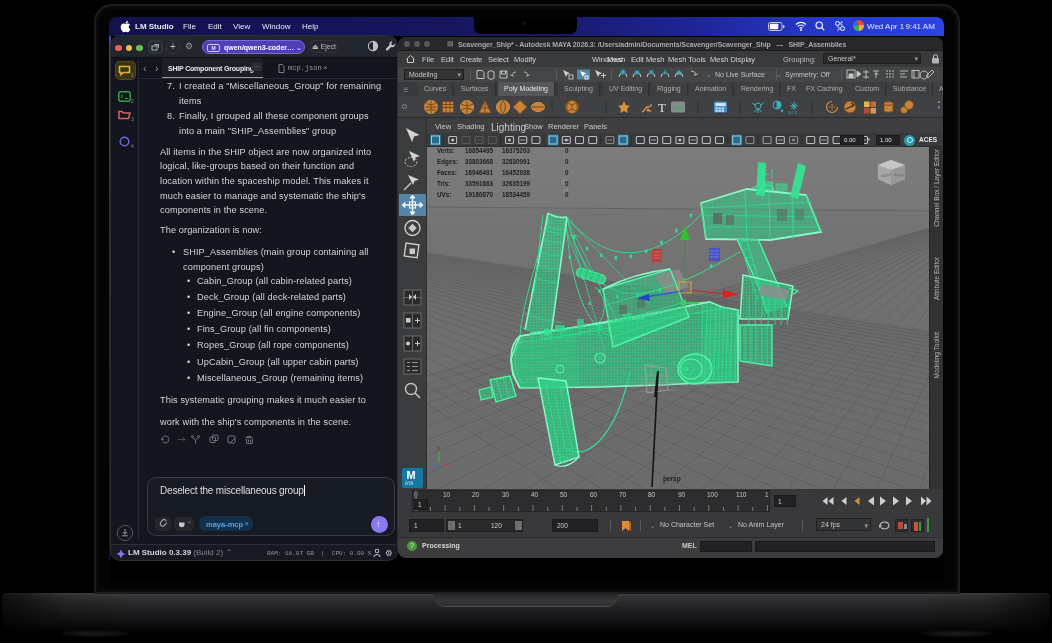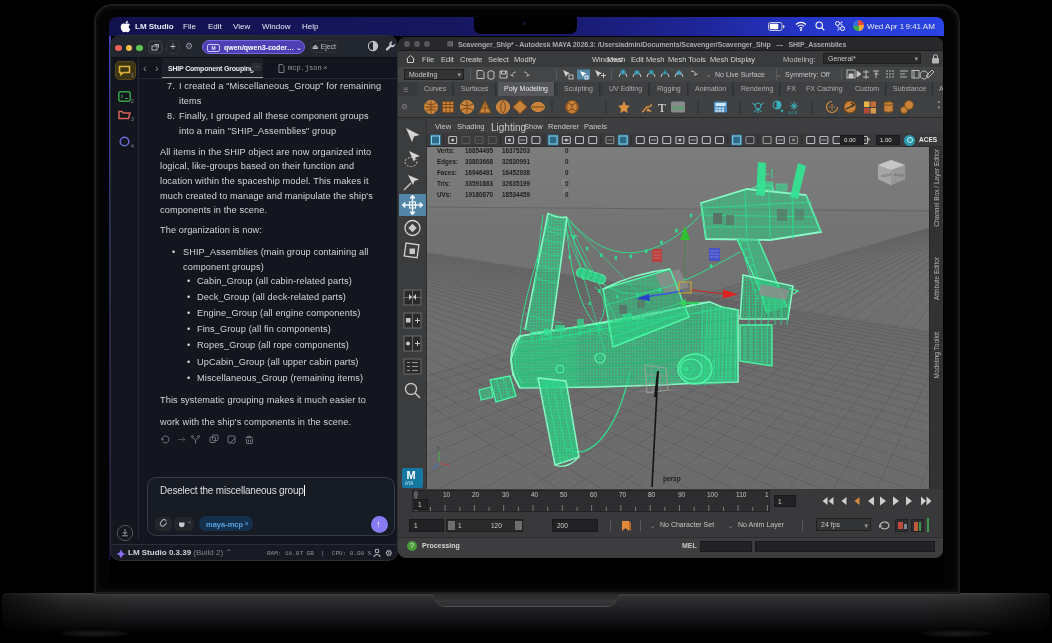--- a/index.html
+++ b/index.html
@@ -178,21 +178,21 @@
     <div id="lmchat" class="abs">
       <span class="cl" style="left:28px;top:2px;">7.</span>
       <span class="cl" style="left:40px;top:2px;">I created a "Miscellaneous_Group" for remaining</span>
       <span class="cl" style="left:40px;top:16.5px;">items</span>
       <span class="cl" style="left:28px;top:31.5px;">8.</span>
       <span class="cl" style="left:40px;top:31.5px;">Finally, I grouped all these component groups</span>
       <span class="cl" style="left:40px;top:46.5px;">into a main "SHIP_Assemblies" group</span>
       <span class="cl" style="left:21px;top:67.5px;">All items in the SHIP object are now organized into</span>
       <span class="cl" style="left:21px;top:82px;">logical, like-groups based on their function and</span>
       <span class="cl" style="left:21px;top:97px;">location within the spaceship model. This makes it</span>
-      <span class="cl" style="left:21px;top:111.5px;">much created to manage and manipulate the ship's</span>
+      <span class="cl" style="left:21px;top:111.5px;">much easier to manage and systematic the ship's</span>
       <span class="cl" style="left:21px;top:126px;">components in the scene.</span>
       <span class="cl" style="left:21px;top:146px;">The organization is now:</span>
       <span class="cl" style="left:33px;top:167.5px;">•</span>
       <span class="cl" style="left:44px;top:167.5px;">SHIP_Assemblies (main group containing all</span>
       <span class="cl" style="left:44px;top:182.5px;">component groups)</span>
       <span class="cl" style="left:48px;top:197px;">•</span>
       <span class="cl" style="left:58px;top:197px;">Cabin_Group (all cabin-related parts)</span>
       <span class="cl" style="left:48px;top:213px;">•</span>
       <span class="cl" style="left:58px;top:213px;text-align:center;">Deck_Group (all deck-related parts)</span>
       <span class="cl" style="left:48px;top:229px;">•</span>
@@ -270,21 +270,21 @@
       <span class="mi" style="left:43px;">Edit</span>
       <span class="mi" style="left:62px;">Create</span>
       <span class="mi" style="left:90px;">Select</span>
       <span class="mi" style="left:116px;text-align:right;">Modify</span>
       <span class="mi" style="left:152px;margin-top:15px;">Display</span>
       <span class="mi" style="left:174px;margin-left:20px;">Windows</span>
       <span class="mi" style="left:209px;">Mesh</span>
       <span class="mi" style="left:233px;">Edit Mesh</span>
       <span class="mi" style="left:270px;">Mesh Tools</span>
       <span class="mi" style="left:312px;">Mesh Display</span>
-      <span class="mi" style="left:385px;color:#bcbcbe;">Modeling:</span>
+      <span class="mi" style="left:385px;color:#bcbcbe;">Grouping:</span>
       <div class="mbox abs" style="left:425px;top:2px;width:98px;height:11px;font-size:7px;line-height:10px;padding-left:4px;">General*<span class="abs" style="right:2px;top:0;color:#9a9a9c;">▾</span></div>
       <svg class="abs" style="left:533px;top:3px;" width="9" height="10" viewBox="0 0 9 10">
         <rect x="1" y="4" width="7" height="5.5" rx="1" fill="#b4b4b6"></rect>
         <path d="M2.5 4V2.8a2 2 0 0 1 4 0V4" fill="none" stroke="#b4b4b6" stroke-width="1.1"></path>
       </svg>
     </div>
 
     <div id="mstat" class="abs">
       <div class="mbox abs" style="left:6px;top:2px;width:60px;height:11px;font-size:7px;line-height:10px;padding-left:4px;background:#333435;">Modeling<span class="abs" style="right:2px;top:0;color:#9a9a9c;">▾</span></div>
       <div class="vsep" style="left:72px;"></div>

